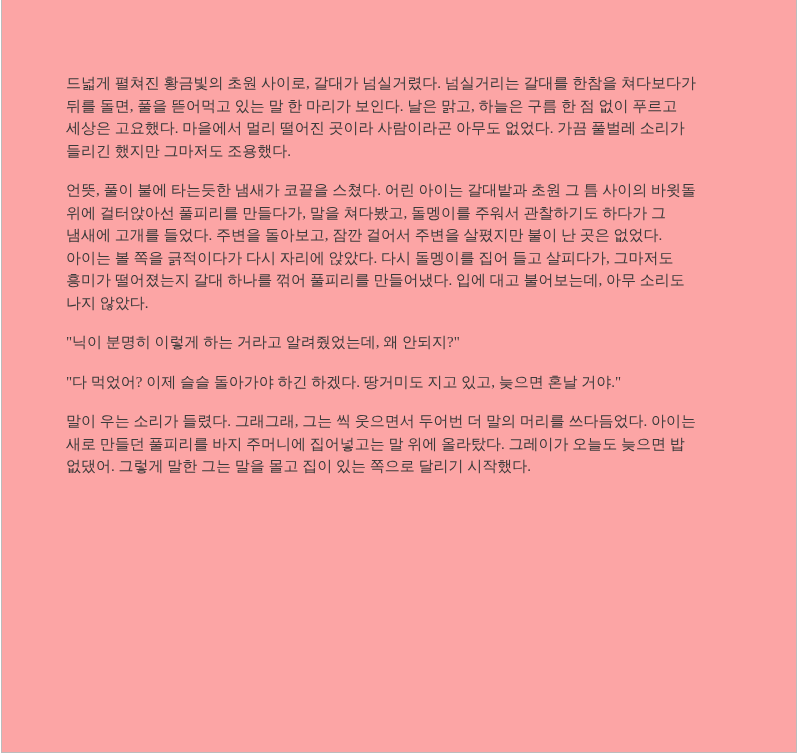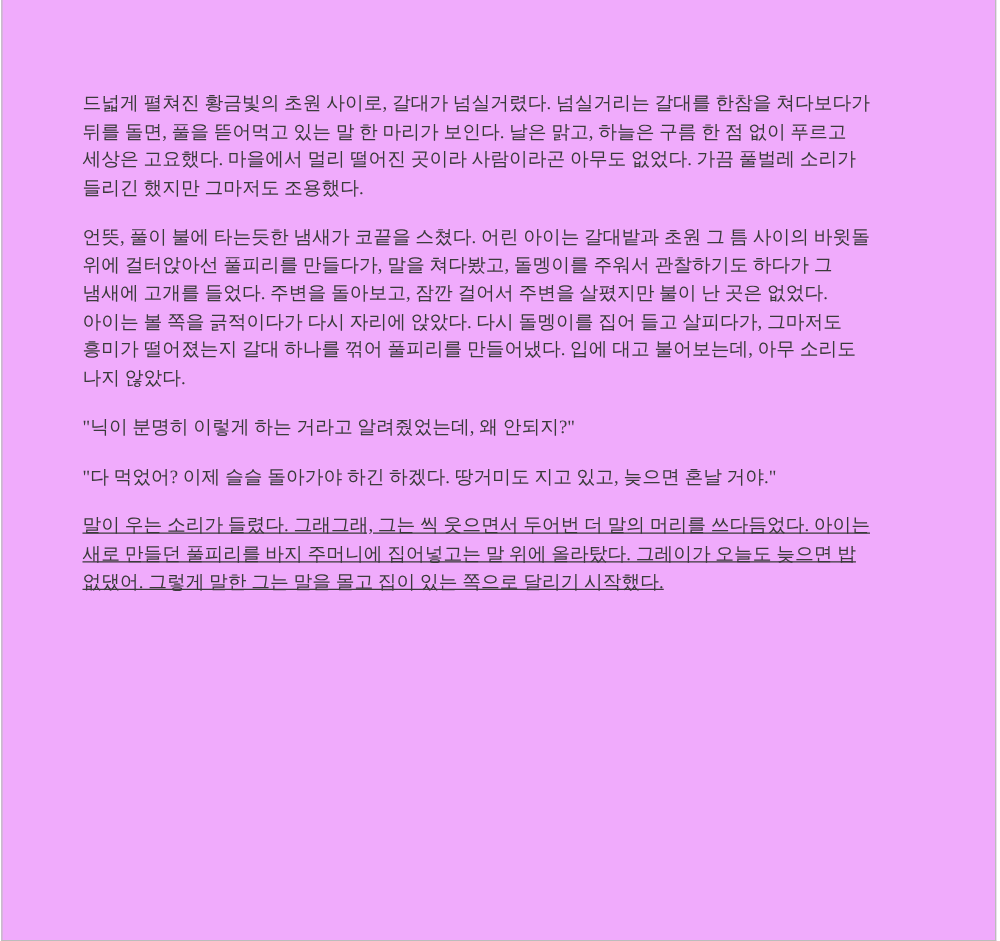--- a/index.html
+++ b/index.html
@@ -12,42 +12,41 @@
   }
   .page-frame {
     position: absolute;
     left: 1px;
     top: 0;
     width: 794px;
     height: 752px;
     border-left: 1px solid #bcbcbc;
     border-right: 1px solid #bcbcbc;
     border-bottom: 1px solid #bcbcbc;
-    background: #f0abfc;
+    background: #fca5a5;
     box-sizing: content-box;
   }
   .story-body {
     position: absolute;
     left: 64px;
     top: 72px;
     width: 676px;
     font-family: "Liberation Serif", "DejaVu Serif", serif;
     font-size: 15px;
     line-height: 22.5px;
     color: #3a3a3a;
     text-align: left;
   }
   .story-body p {
     margin: 0 0 17px 0;
     white-space: pre-line; 
     word-break: keep-all;
   }
   .story-body p:last-child {
     margin-bottom: 0;
-    text-decoration: underline;
   }
 </style>
 </head>
 <body>
 
 <div class="page-frame">
   <div class="story-body">
     <p>드넓게 펼쳐진 황금빛의 초원 사이로, 갈대가 넘실거렸다. 넘실거리는 갈대를 한참을 쳐다보다가
 뒤를 돌면, 풀을 뜯어먹고 있는 말 한 마리가 보인다. 날은 맑고, 하늘은 구름 한 점 없이 푸르고
 세상은 고요했다. 마을에서 멀리 떨어진 곳이라 사람이라곤 아무도 없었다. 가끔 풀벌레 소리가

